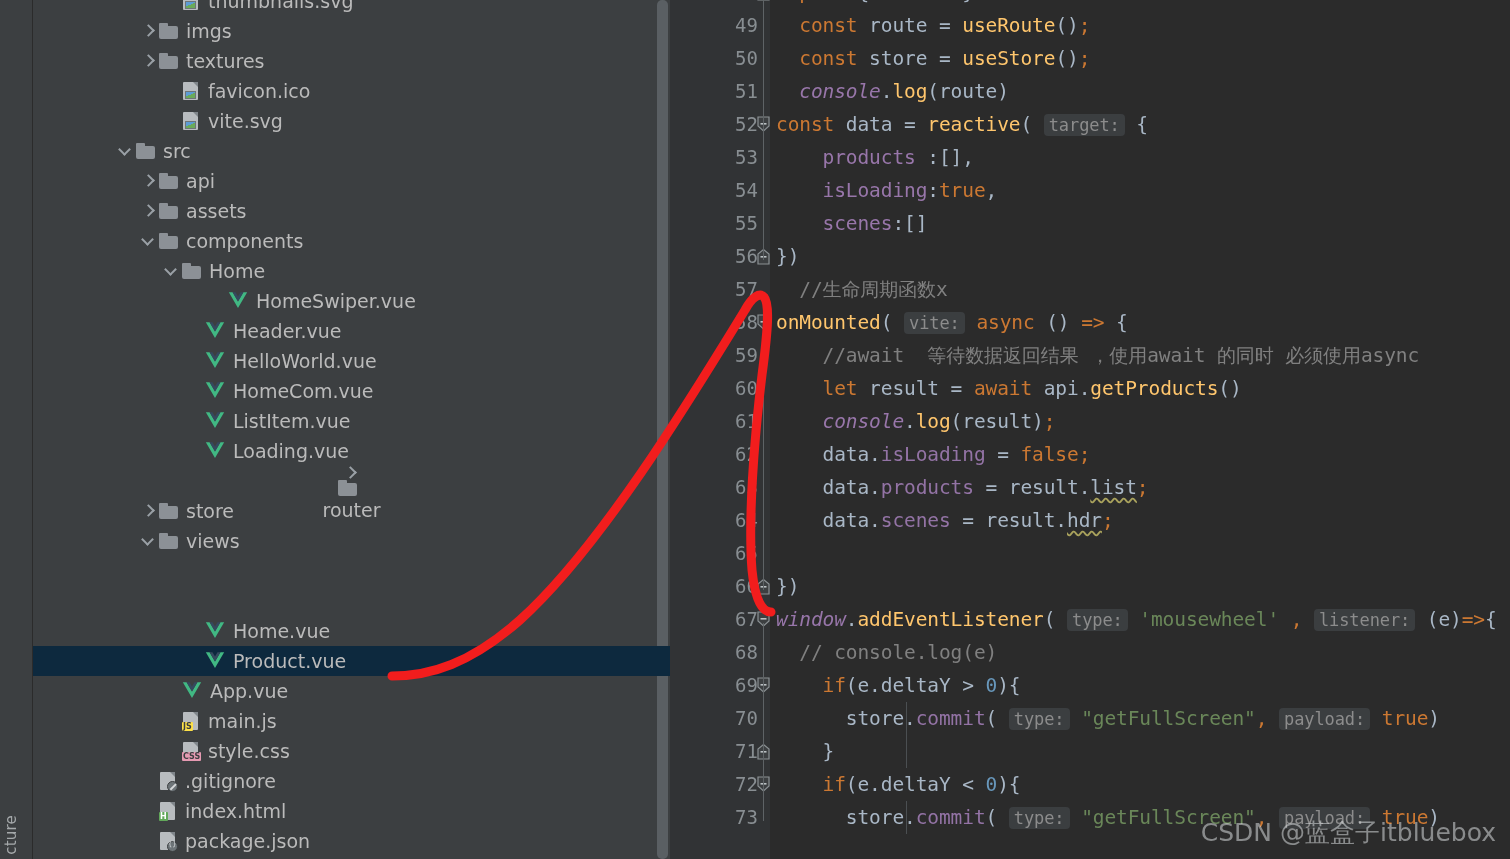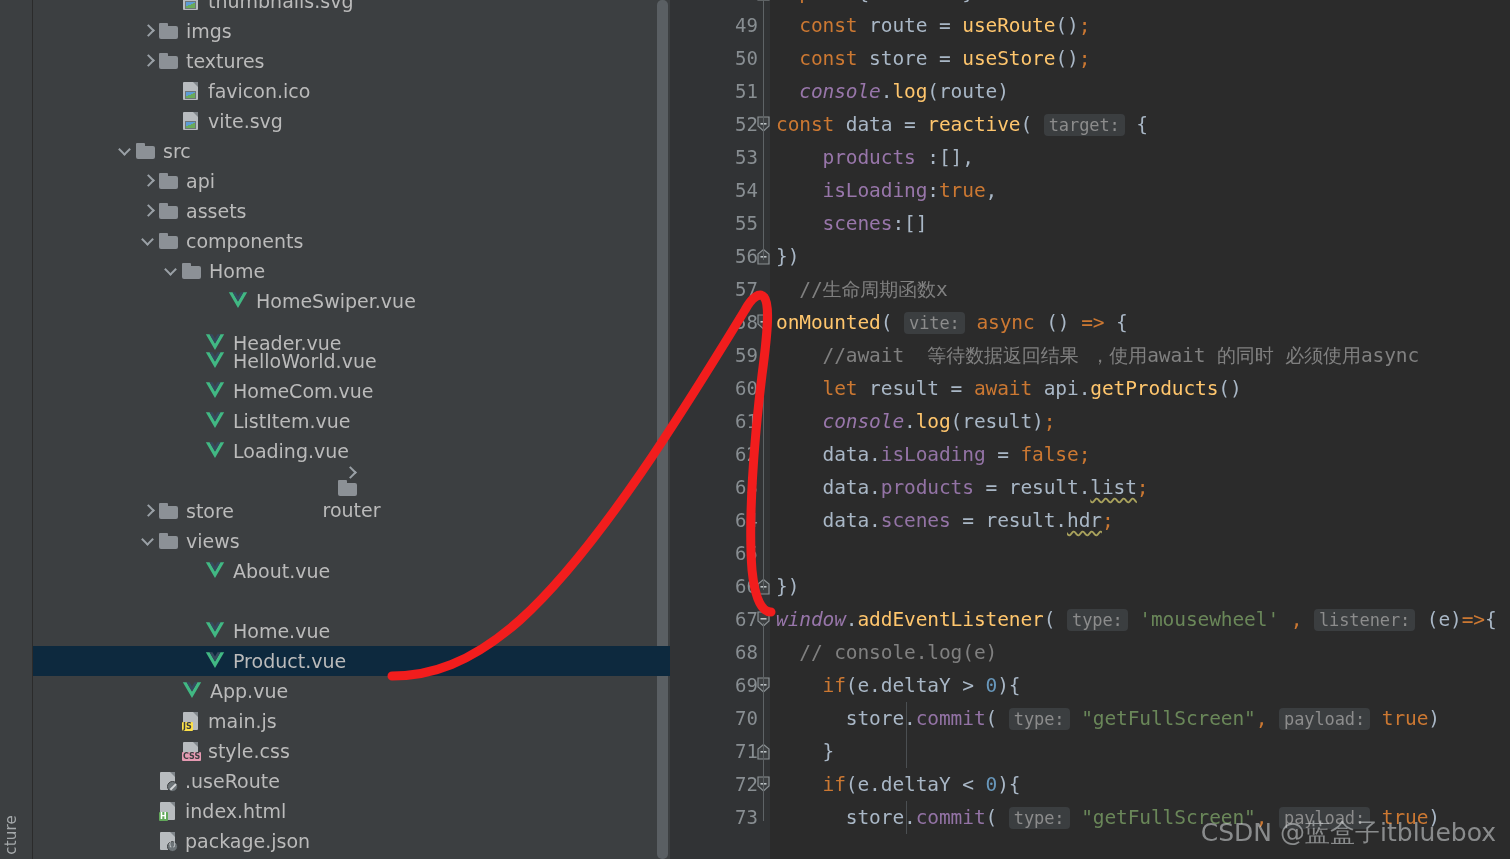--- a/index.html
+++ b/index.html
@@ -271,21 +271,21 @@
         <span style="display:inline-block;width:177px"></span>
         <span class="arrow"></span>
         <span class="vue-ico">
           <svg width="20" height="18" viewBox="0 0 24 21">
             <path d="M1,0 L5.5,0 L12,11 L18.5,0 L23,0 L12,19 Z" fill="#41b883"></path>
             <path d="M5.5,0 L9,0 L12,5 L15,0 L18.5,0 L12,11 Z" fill="#35495e"></path>
           </svg>
         </span>
         <span>HomeSwiper.vue</span>
       </div>
-      <div class="row" style="top: 316px; position: absolute; left: 0px; right: 8px; margin-top: 12px;">
+      <div class="row" style="top: 316px; position: absolute; left: 0px; right: 8px;">
         <span style="display:inline-block;width:154px"></span>
         <span class="arrow"></span>
         <span class="vue-ico">
           <svg width="20" height="18" viewBox="0 0 24 21">
             <path d="M1,0 L5.5,0 L12,11 L18.5,0 L23,0 L12,19 Z" fill="#41b883"></path>
             <path d="M5.5,0 L9,0 L12,5 L15,0 L18.5,0 L12,11 Z" fill="#35495e"></path>
           </svg>
         </span>
         <span>Header.vue</span>
       </div>
@@ -344,31 +344,20 @@
         <span class="arrow right"></span>
         <span class="folder-ico"></span>
         <span>store</span>
       </div>
       <div class="row" style="top: 526px; position: absolute; left: 0px; right: 0px;">
         <span style="display:inline-block;width:108px"></span>
         <span class="arrow down"></span>
         <span class="folder-ico"></span>
         <span>views</span>
       </div>
-      <div class="row" style="top: 556px; position: absolute; left: 0px; right: 0px;">
-        <span style="display:inline-block;width:154px"></span>
-        <span class="arrow"></span>
-        <span class="vue-ico">
-          <svg width="20" height="18" viewBox="0 0 24 21">
-            <path d="M1,0 L5.5,0 L12,11 L18.5,0 L23,0 L12,19 Z" fill="#41b883"></path>
-            <path d="M5.5,0 L9,0 L12,5 L15,0 L18.5,0 L12,11 Z" fill="#35495e"></path>
-          </svg>
-        </span>
-        <span>About.vue</span>
-      </div>
       <div class="row" style="top: 616px; position: absolute; left: 0px; right: 0px;">
         <span style="display:inline-block;width:154px"></span>
         <span class="arrow"></span>
         <span class="vue-ico">
           <svg width="20" height="18" viewBox="0 0 24 21">
             <path d="M1,0 L5.5,0 L12,11 L18.5,0 L23,0 L12,19 Z" fill="#41b883"></path>
             <path d="M5.5,0 L9,0 L12,5 L15,0 L18.5,0 L12,11 Z" fill="#35495e"></path>
           </svg>
         </span>
         <span>Home.vue</span>
@@ -413,21 +402,21 @@
         </span>
         <span>style.css</span>
       </div>
       <div class="row" style="top: 766px; position: absolute; left: 0px; right: 0px;">
         <span style="display:inline-block;width:108px"></span>
         <span class="arrow"></span>
         <span class="file-ico">
           <span class="page"></span>
           <span class="badge"></span>
         </span>
-        <span>.useRoute</span>
+        <span>.gitignore</span>
       </div>
       <div class="row" style="top: 796px; position: absolute; left: 0px; right: 0px;">
         <span style="display:inline-block;width:108px"></span>
         <span class="arrow"></span>
         <span class="file-ico">
           <span class="page"></span>
           <span class="tag htm">H</span>
         </span>
         <span>index.html</span>
       </div>

